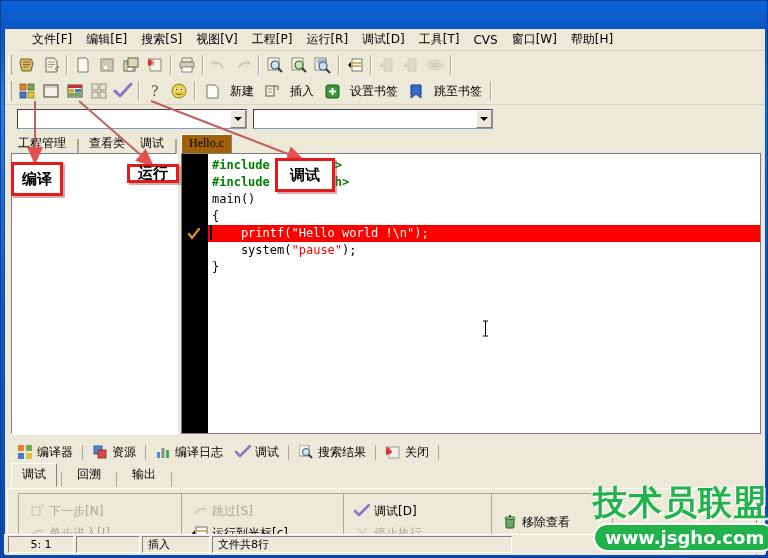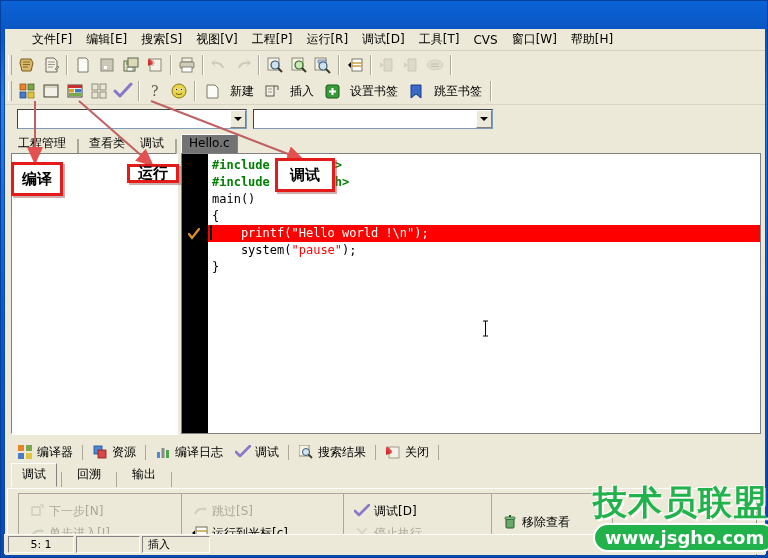--- a/index.html
+++ b/index.html
@@ -133,21 +133,21 @@
   #edittabs {
     position: absolute; left: 176px; top: 104px; width: 580px; height: 20px;
     display: flex; align-items: flex-end;
   }
   .tab {
     font-size: 12px; padding: 2px 7px 3px 7px; background: #ece9d8;
     border: 1px solid #aca899; border-bottom: none; margin-right: 1px;
     color: #000; white-space: nowrap; cursor: default; line-height: 13px;
     font-family: "DejaVu Sans", sans-serif;
   }
-  .tab.active { background: #737373; border-color: #ffffff #848284 #ece9d8 #ffffff; font-weight: normal; }
+  .tab.active { background: #a16207; border-color: #ffffff #848284 #ece9d8 #ffffff; font-weight: normal; font-family: Liberation Serif, serif; }
   .tab.plain { border: none; background: transparent; }
   .tab.sep { border-left: 1px solid #aca899; padding: 0; width: 0; margin: 0 3px; height: 14px; }
 
   
   #leftpanel {
     position: absolute; left: 6px; top: 124px; width: 166px; height: 281px;
     background: #ffffff; border: 1px solid #808080;
     border-right-color: #fff; border-bottom-color: #fff;
     box-shadow: 1px 1px 0 #fff;
   }
@@ -725,20 +725,21 @@
         </div>
 
       </div>
     </div>
   </div>
 
   <div id="statusbar">
     <div class="sbcell sb-pos">5: 1</div>
     <div class="sbcell sb-mod"></div>
     <div class="sbcell sb-ins">插入</div>
+    <div class="sbcell sb-lines">文件共8行</div>
   </div>
 
   <svg id="arrows">
     <defs>
       <marker id="ah" markerWidth="9" markerHeight="9" refX="7" refY="4" orient="auto">
         <path d="M0,0 L9,4 L0,8 z" fill="#e25050"></path>
       </marker>
     </defs>
     <path d="M34,100 L34,160" stroke="#c06060" stroke-width="2" fill="none" marker-end="url(#ah)"></path>
     <path d="M78,100 L150,163" stroke="#c06060" stroke-width="2" fill="none" marker-end="url(#ah)"></path>

